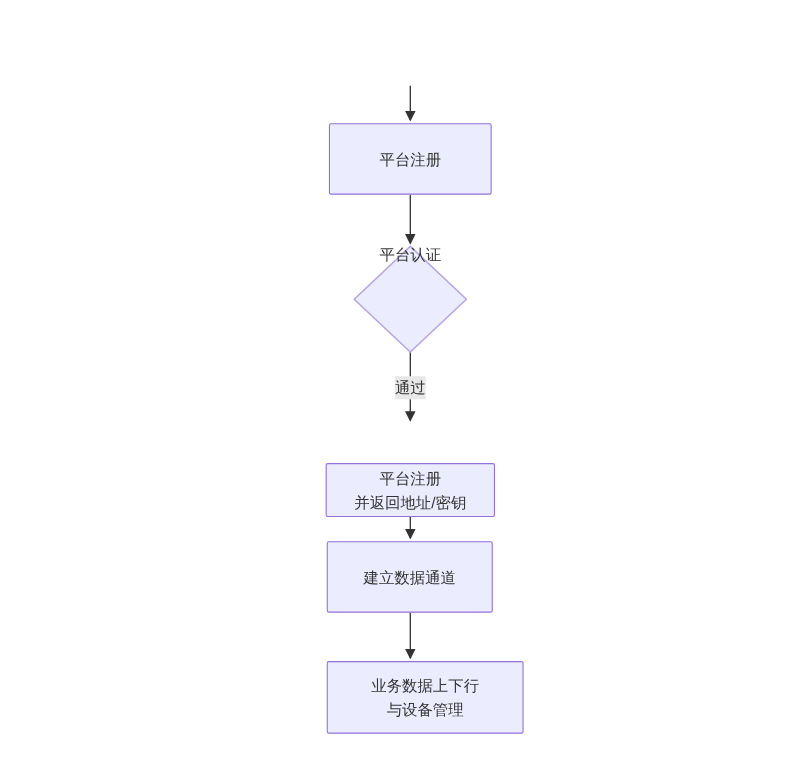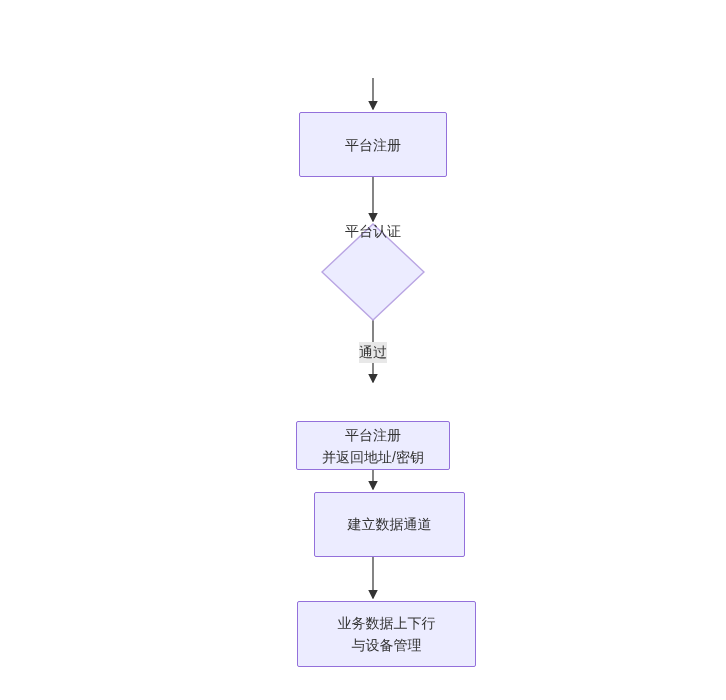--- a/index.html
+++ b/index.html
@@ -65,21 +65,21 @@
     <span>平台认证</span>
   </div>
 
   <div class="edge-label" style="left:373px; top:342px;">通过</div>
 
   <div class="node" style="left:296px; top:385px; width:154px; height:49px;margin-top:36px;">
     <div class="line">平台注册</div>
     <div class="line">并返回地址/密钥</div>
   </div>
 
-  <div class="node" style="left:314px; top:492px; width:151px; height:65px;font-family:Liberation Serif, serif;">
+  <div class="node" style="left:297px; top:492px; width:151px; height:65px;">
     <div class="line">建立数据通道</div>
   </div>
 
   <div class="node" style="left:297px; top:601px; width:179px; height:66px;">
     <div class="line">业务数据上下行</div>
     <div class="line">与设备管理</div>
   </div>
 
 </div>
 

